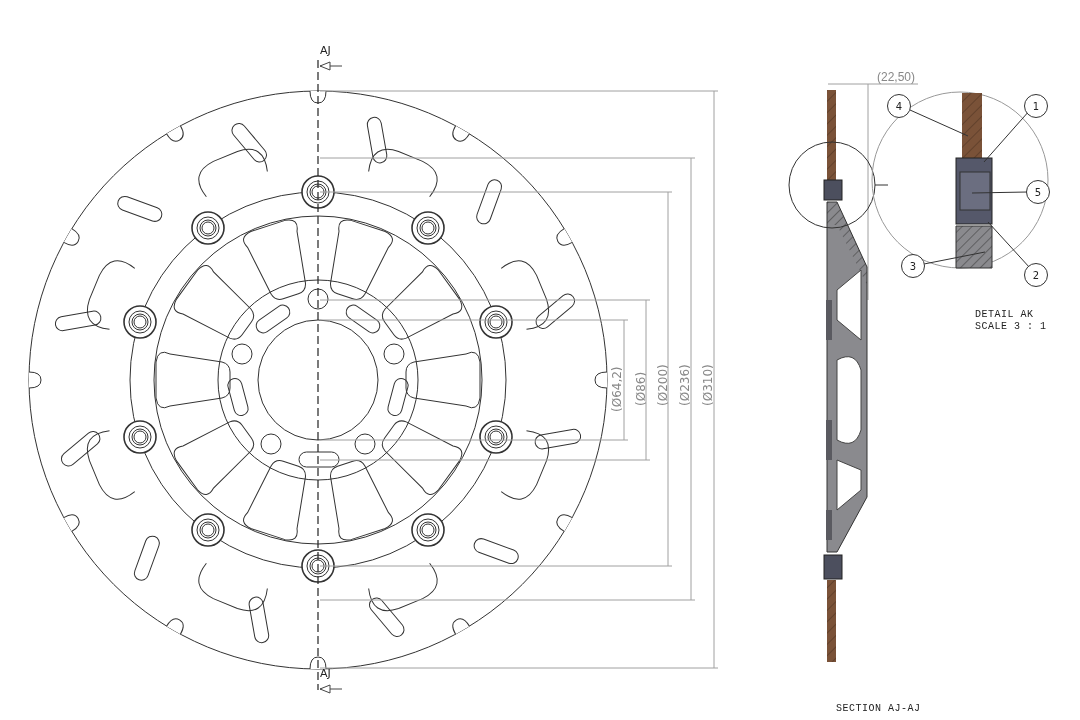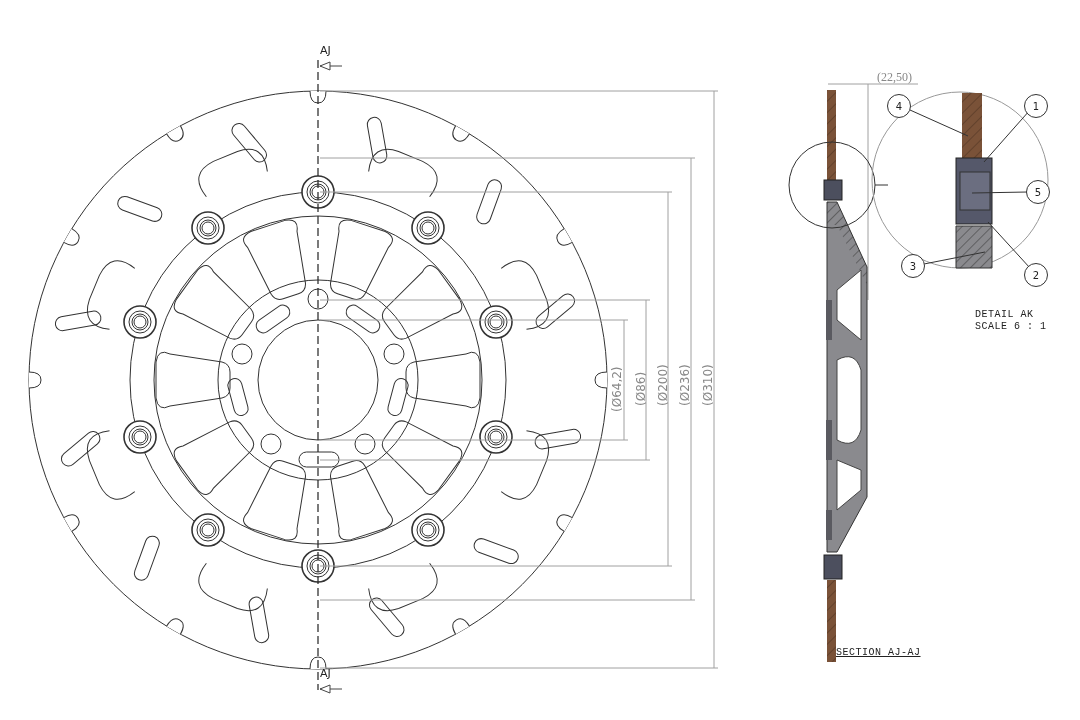--- a/index.html
+++ b/index.html
@@ -1,21 +1,21 @@
 <!DOCTYPE html>
 <html><head>
 <meta charset="utf-8">
 <style>
   html,body{margin:0;padding:0;background:#ffffff;}
   body{width:1080px;height:720px;position:relative;overflow:hidden;font-family:"DejaVu Sans",sans-serif;}
   svg{position:absolute;left:0;top:0;}
   .lbl{position:absolute;font-family:"Liberation Mono","DejaVu Sans Mono",monospace;font-size:10px;color:#222;letter-spacing:0.5px;line-height:12px;white-space:pre;padding-left:32px;}
   .aj{position:absolute;font-family:"DejaVu Sans",sans-serif;font-size:11px;color:#222;}
   .dim{position:absolute;font-family:"DejaVu Sans",sans-serif;font-size:12px;color:#888;transform:rotate(-90deg);transform-origin:left top;white-space:nowrap;}
-  .dimh{position:absolute;font-family:Liberation Serif, serif;font-size:12px;color:#888;white-space:nowrap;}
+  .dimh{position:absolute;font-family:Liberation Sans, sans-serif;font-size:12px;color:#888;white-space:nowrap;}
   .balloon{position:absolute;width:24px;height:24px;border:1px solid #333;border-radius:50%;background:#fff;font-family:"DejaVu Sans",sans-serif;font-size:10px;color:#222;display:flex;align-items:center;justify-content:center;box-sizing:border-box;}
 </style>
 </head>
 <body>
 
 <svg width="1080" height="720" viewBox="0 0 1080 720">
   <defs>
     <pattern id="hatch" width="8" height="8" patternUnits="userSpaceOnUse" patternTransform="rotate(45)">
       <line x1="0" y1="0" x2="0" y2="8" stroke="#2a1a10" stroke-width="1"></line>
     </pattern>
@@ -340,14 +340,14 @@
 
 <div class="dimh" style="left:877px;top:70px;">(22,50)</div>
 
 <div class="balloon" style="left:887px;top:94px;">4</div>
 <div class="balloon" style="left:1024px;top:94px;">1</div>
 <div class="balloon" style="left:1026px;top:180px;">5</div>
 <div class="balloon" style="left:901px;top:254px;">3</div>
 <div class="balloon" style="left:1024px;top:263px;">2</div>
 
 <div class="lbl" style="left:943px;top:309px;">DETAIL AK</div>
-<div class="lbl" style="left:943px;top:321px;">SCALE 6 : 1</div>
-<div class="lbl" style="left:804px;top:647px;text-decoration:underline;">SECTION AJ-AJ</div>
+<div class="lbl" style="left:943px;top:321px;">SCALE 3 : 1</div>
+<div class="lbl" style="left:804px;top:703px;">SECTION AJ-AJ</div>
 
 </body></html>

